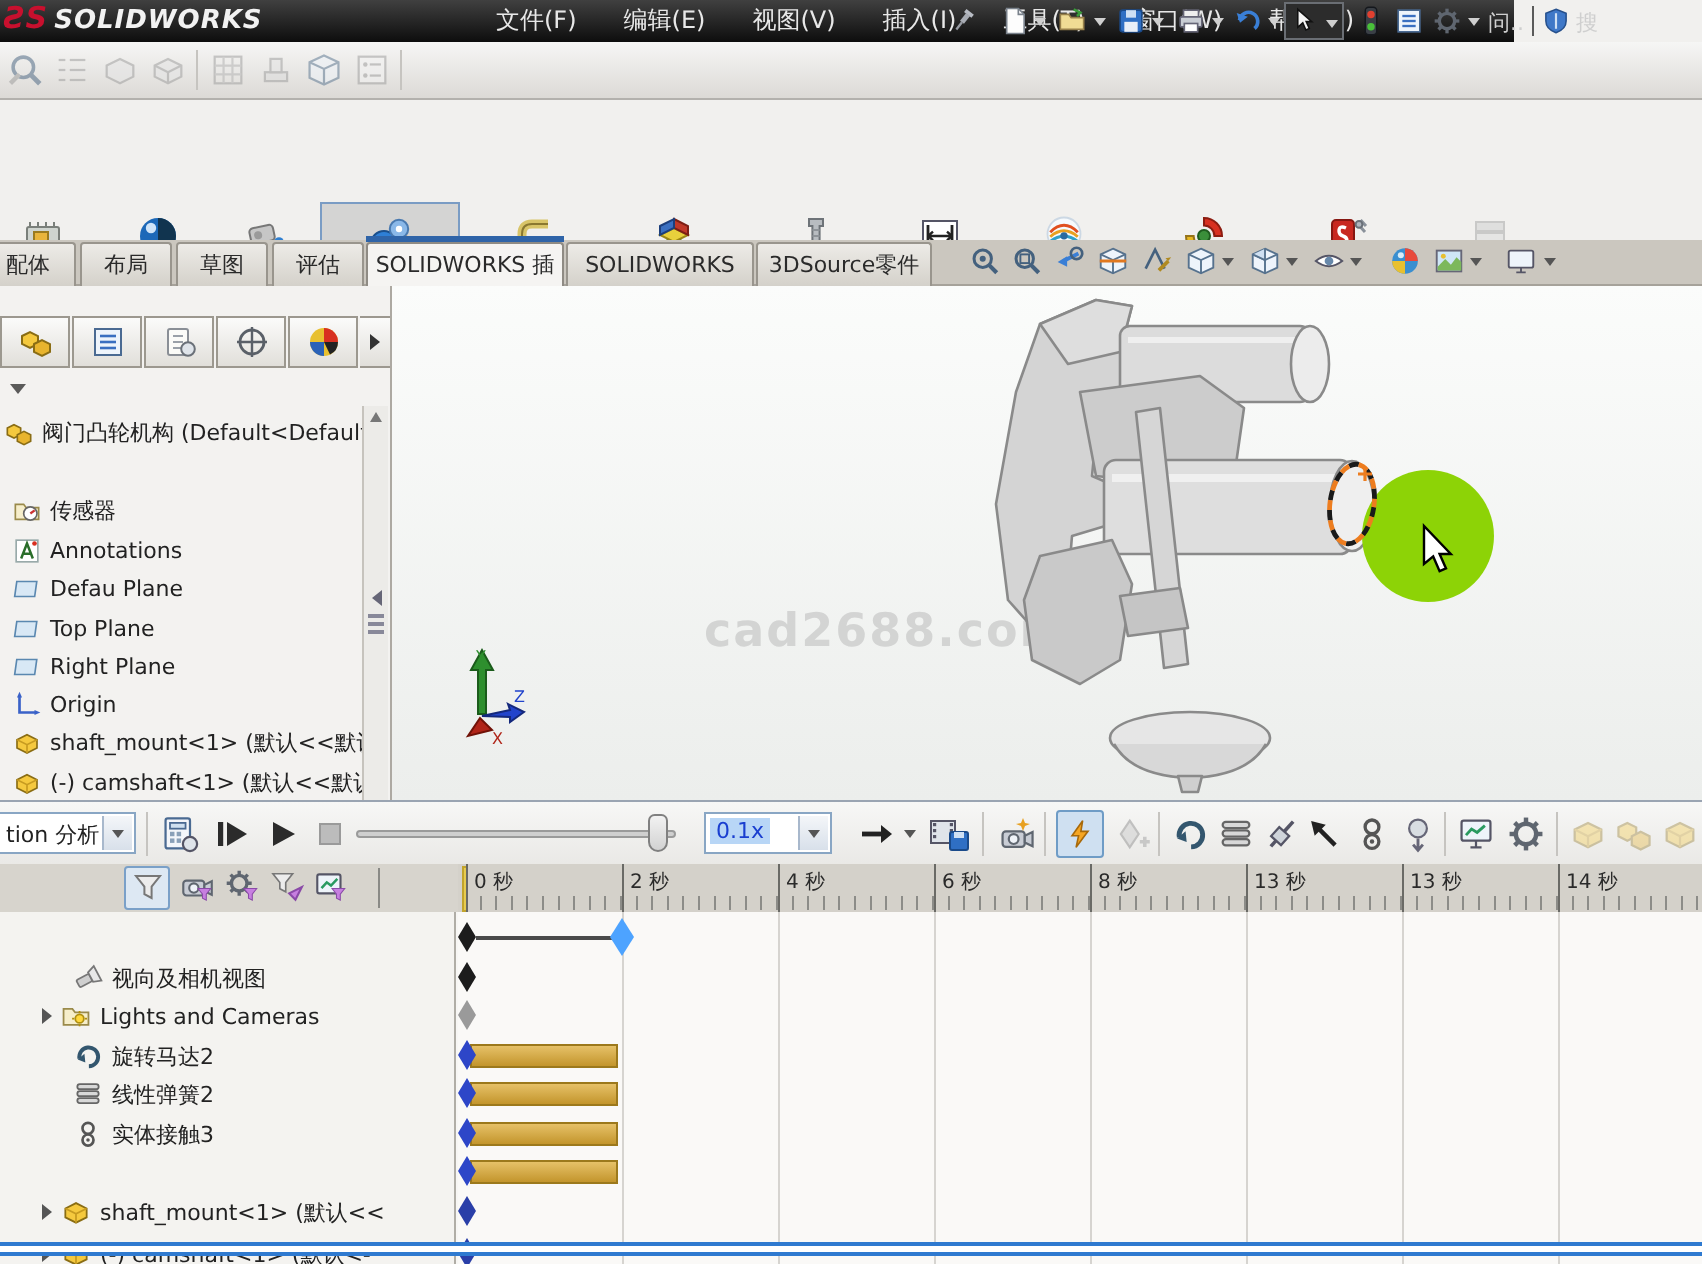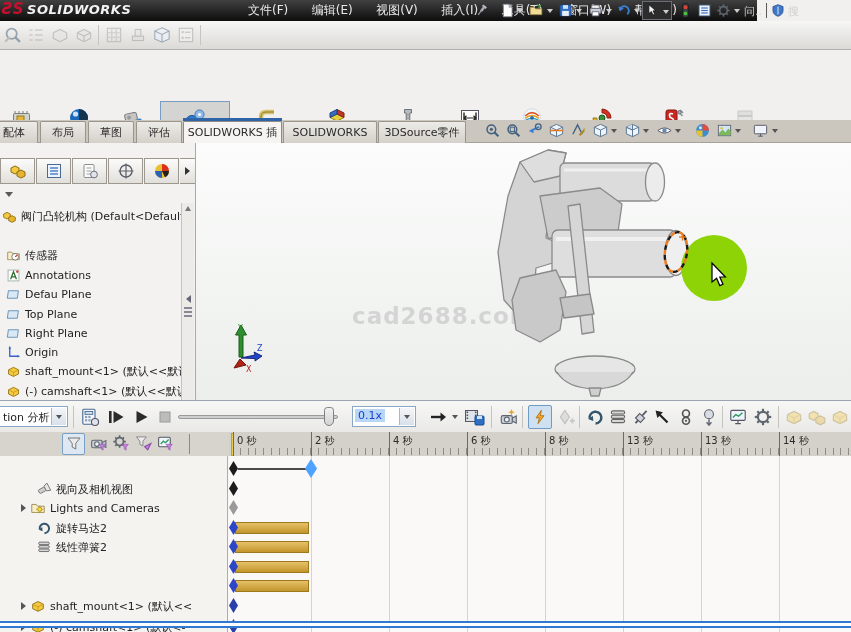--- a/index.html
+++ b/index.html
@@ -849,20 +849,28 @@
         <span>旋转马达2</span>
       </div>
       <div class="tlrow" style="top:81px">
         <span class="ti" style="margin-left:36px">
             <svg width="16" height="16" viewBox="0 0 18 18">
               <use href="#s-spr"></use>
             </svg>
           </span>
         <span>线性弹簧2</span>
       </div>
+      <div class="tlrow" style="top:101px">
+        <span class="ti" style="margin-left:36px">
+            <svg width="16" height="16" viewBox="0 0 18 18">
+              <use href="#s-cont"></use>
+            </svg>
+          </span>
+        <span>实体接触3</span>
+      </div>
       <div class="tlrow" style="top:140px">
         <span class="ti" style="margin-left:21px">
             <span class="tri-r"></span>
           </span>
         <span class="ti">
             <svg width="16" height="16" viewBox="0 0 18 18">
               <use href="#s-part"></use>
             </svg>
           </span>
         <span>shaft_mount&lt;1&gt; (默认&lt;&lt;</span>

